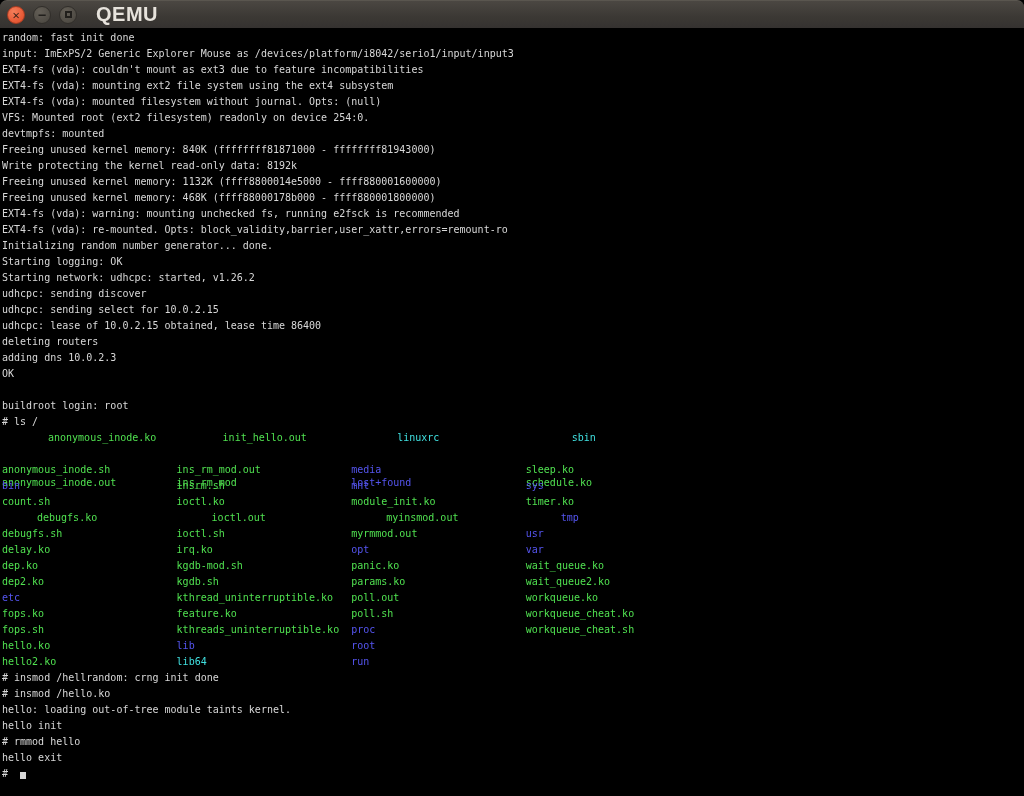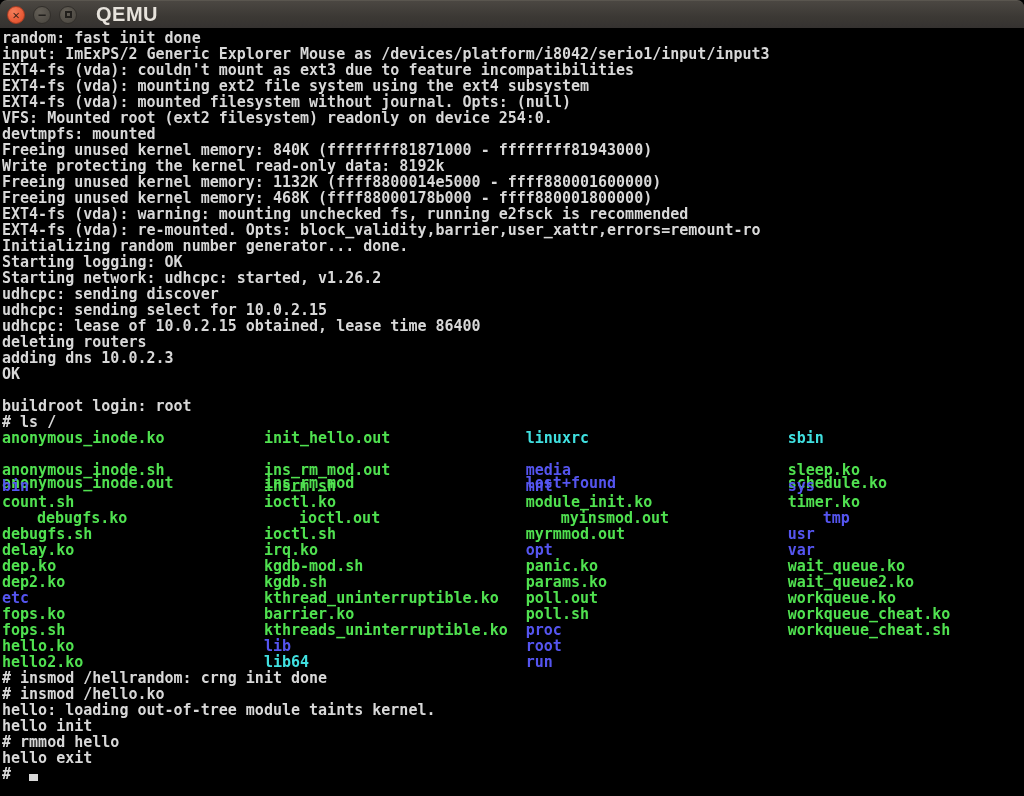--- a/index.html
+++ b/index.html
@@ -26,21 +26,21 @@
               font-family:"DejaVu Sans Mono", monospace; }
   .tb-btn.gray .tb-glyph { color:#211f1c; }
   .tb-sq { width:7px; height:7px; border:2px solid #211f1c; display:inline-block; }
   .tb-title { color:#e7e3dc; font-size:20px; font-weight:bold; margin-left:19px;
               letter-spacing:0.5px; }
 
   
   .terminal { flex:1 1 auto; background:#000; overflow:hidden;
               padding:2px 0 8px 2px;
               font-family:"DejaVu Sans Mono", monospace;
-              font-size:15px; font-weight:bold; line-height:16px;
+              font-size:10px; font-weight:normal; line-height:16px;
               color:var(--fg,#d8d8d8); }
   .t-line { height:16px; white-space:pre; }
   .cell { display:inline-block; white-space:pre; }
   .exec { color:var(--green,#50e150); }
   .dir  { color:var(--blue,#5555f0); }
   .link { color:var(--cyan,#40e0e0); }
   .cursor { display:inline-block; width:1ch; height:7px;
             background:var(--fg,#d8d8d8); position:relative; top:2px; margin-left:1ch; }
 </style>
 </head>
@@ -79,32 +79,32 @@
       <div class="t-line">Starting network: udhcpc: started, v1.26.2</div>
       <div class="t-line">udhcpc: sending discover</div>
       <div class="t-line">udhcpc: sending select for 10.0.2.15</div>
       <div class="t-line">udhcpc: lease of 10.0.2.15 obtained, lease time 86400</div>
       <div class="t-line">deleting routers</div>
       <div class="t-line">adding dns 10.0.2.3</div>
       <div class="t-line">OK</div>
       <div class="t-line"></div>
       <div class="t-line">buildroot login: root</div>
       <div class="t-line"># ls /</div>
-      <div class="t-line"><span class="cell exec" style="width: 29ch;">anonymous_inode.ko</span><span class="cell exec" style="width: 29ch;">init_hello.out</span><span class="cell link" style="width: 29ch;">linuxrc</span><span class="cell link">sbin</span></div>
+      <div class="t-line"><span class="cell exec" style="width: 29ch; margin-left: 46px;">anonymous_inode.ko</span><span class="cell exec" style="width: 29ch;">init_hello.out</span><span class="cell link" style="width: 29ch;">linuxrc</span><span class="cell link">sbin</span></div>
       <div class="t-line"><span class="cell exec" style="width: 29ch;">anonymous_inode.out</span><span class="cell exec" style="width: 29ch; margin-top: 29px;">ins_rm_mod</span><span class="cell dir" style="width: 29ch;">lost+found</span><span class="cell exec">schedule.ko</span></div>
       <div class="t-line"><span class="cell exec" style="width: 29ch;">anonymous_inode.sh</span><span class="cell exec" style="width: 29ch;">ins_rm_mod.out</span><span class="cell dir" style="width: 29ch;">media</span><span class="cell exec">sleep.ko</span></div>
       <div class="t-line"><span class="cell dir" style="width: 29ch;">bin</span><span class="cell exec" style="width: 29ch;">insrm.sh</span><span class="cell dir" style="width: 29ch;">mnt</span><span class="cell dir">sys</span></div>
       <div class="t-line"><span class="cell exec" style="width: 29ch;">count.sh</span><span class="cell exec" style="width: 29ch;">ioctl.ko</span><span class="cell exec" style="width: 29ch;">module_init.ko</span><span class="cell exec">timer.ko</span></div>
       <div class="t-line"><span class="cell exec" style="width: 29ch; margin-left: 35px;">debugfs.ko</span><span class="cell exec" style="width: 29ch;">ioctl.out</span><span class="cell exec" style="width: 29ch;">myinsmod.out</span><span class="cell dir">tmp</span></div>
       <div class="t-line"><span class="cell exec" style="width: 29ch;">debugfs.sh</span><span class="cell exec" style="width: 29ch;">ioctl.sh</span><span class="cell exec" style="width: 29ch;">myrmmod.out</span><span class="cell dir">usr</span></div>
       <div class="t-line"><span class="cell exec" style="width: 29ch;">delay.ko</span><span class="cell exec" style="width: 29ch;">irq.ko</span><span class="cell dir" style="width: 29ch;">opt</span><span class="cell dir">var</span></div>
       <div class="t-line"><span class="cell exec" style="width: 29ch;">dep.ko</span><span class="cell exec" style="width: 29ch;">kgdb-mod.sh</span><span class="cell exec" style="width: 29ch;">panic.ko</span><span class="cell exec">wait_queue.ko</span></div>
       <div class="t-line"><span class="cell exec" style="width: 29ch;">dep2.ko</span><span class="cell exec" style="width: 29ch;">kgdb.sh</span><span class="cell exec" style="width: 29ch;">params.ko</span><span class="cell exec">wait_queue2.ko</span></div>
       <div class="t-line"><span class="cell dir" style="width: 29ch;">etc</span><span class="cell exec" style="width: 29ch;">kthread_uninterruptible.ko</span><span class="cell exec" style="width: 29ch;">poll.out</span><span class="cell exec">workqueue.ko</span></div>
-      <div class="t-line"><span class="cell exec" style="width: 29ch;">fops.ko</span><span class="cell exec" style="width: 29ch;">barrier.ko</span><span class="cell exec" style="width: 29ch;">poll.sh</span><span class="cell exec">workqueue_cheat.ko</span></div>
+      <div class="t-line"><span class="cell exec" style="width: 29ch;">fops.ko</span><span class="cell exec" style="width: 29ch;">feature.ko</span><span class="cell exec" style="width: 29ch;">poll.sh</span><span class="cell exec">workqueue_cheat.ko</span></div>
       <div class="t-line"><span class="cell exec" style="width: 29ch;">fops.sh</span><span class="cell exec" style="width: 29ch;">kthreads_uninterruptible.ko</span><span class="cell dir" style="width: 29ch;">proc</span><span class="cell exec">workqueue_cheat.sh</span></div>
       <div class="t-line"><span class="cell exec" style="width: 29ch;">hello.ko</span><span class="cell dir" style="width: 29ch;">lib</span><span class="cell dir">root</span></div>
       <div class="t-line"><span class="cell exec" style="width: 29ch;">hello2.ko</span><span class="cell link" style="width: 29ch;">lib64</span><span class="cell dir">run</span></div>
       <div class="t-line"># insmod /hellrandom: crng init done</div>
       <div class="t-line"># insmod /hello.ko</div>
       <div class="t-line">hello: loading out-of-tree module taints kernel.</div>
       <div class="t-line">hello init</div>
       <div class="t-line"># rmmod hello</div>
       <div class="t-line">hello exit</div>
       <div class="t-line"><span># </span><span class="cursor"></span></div>

